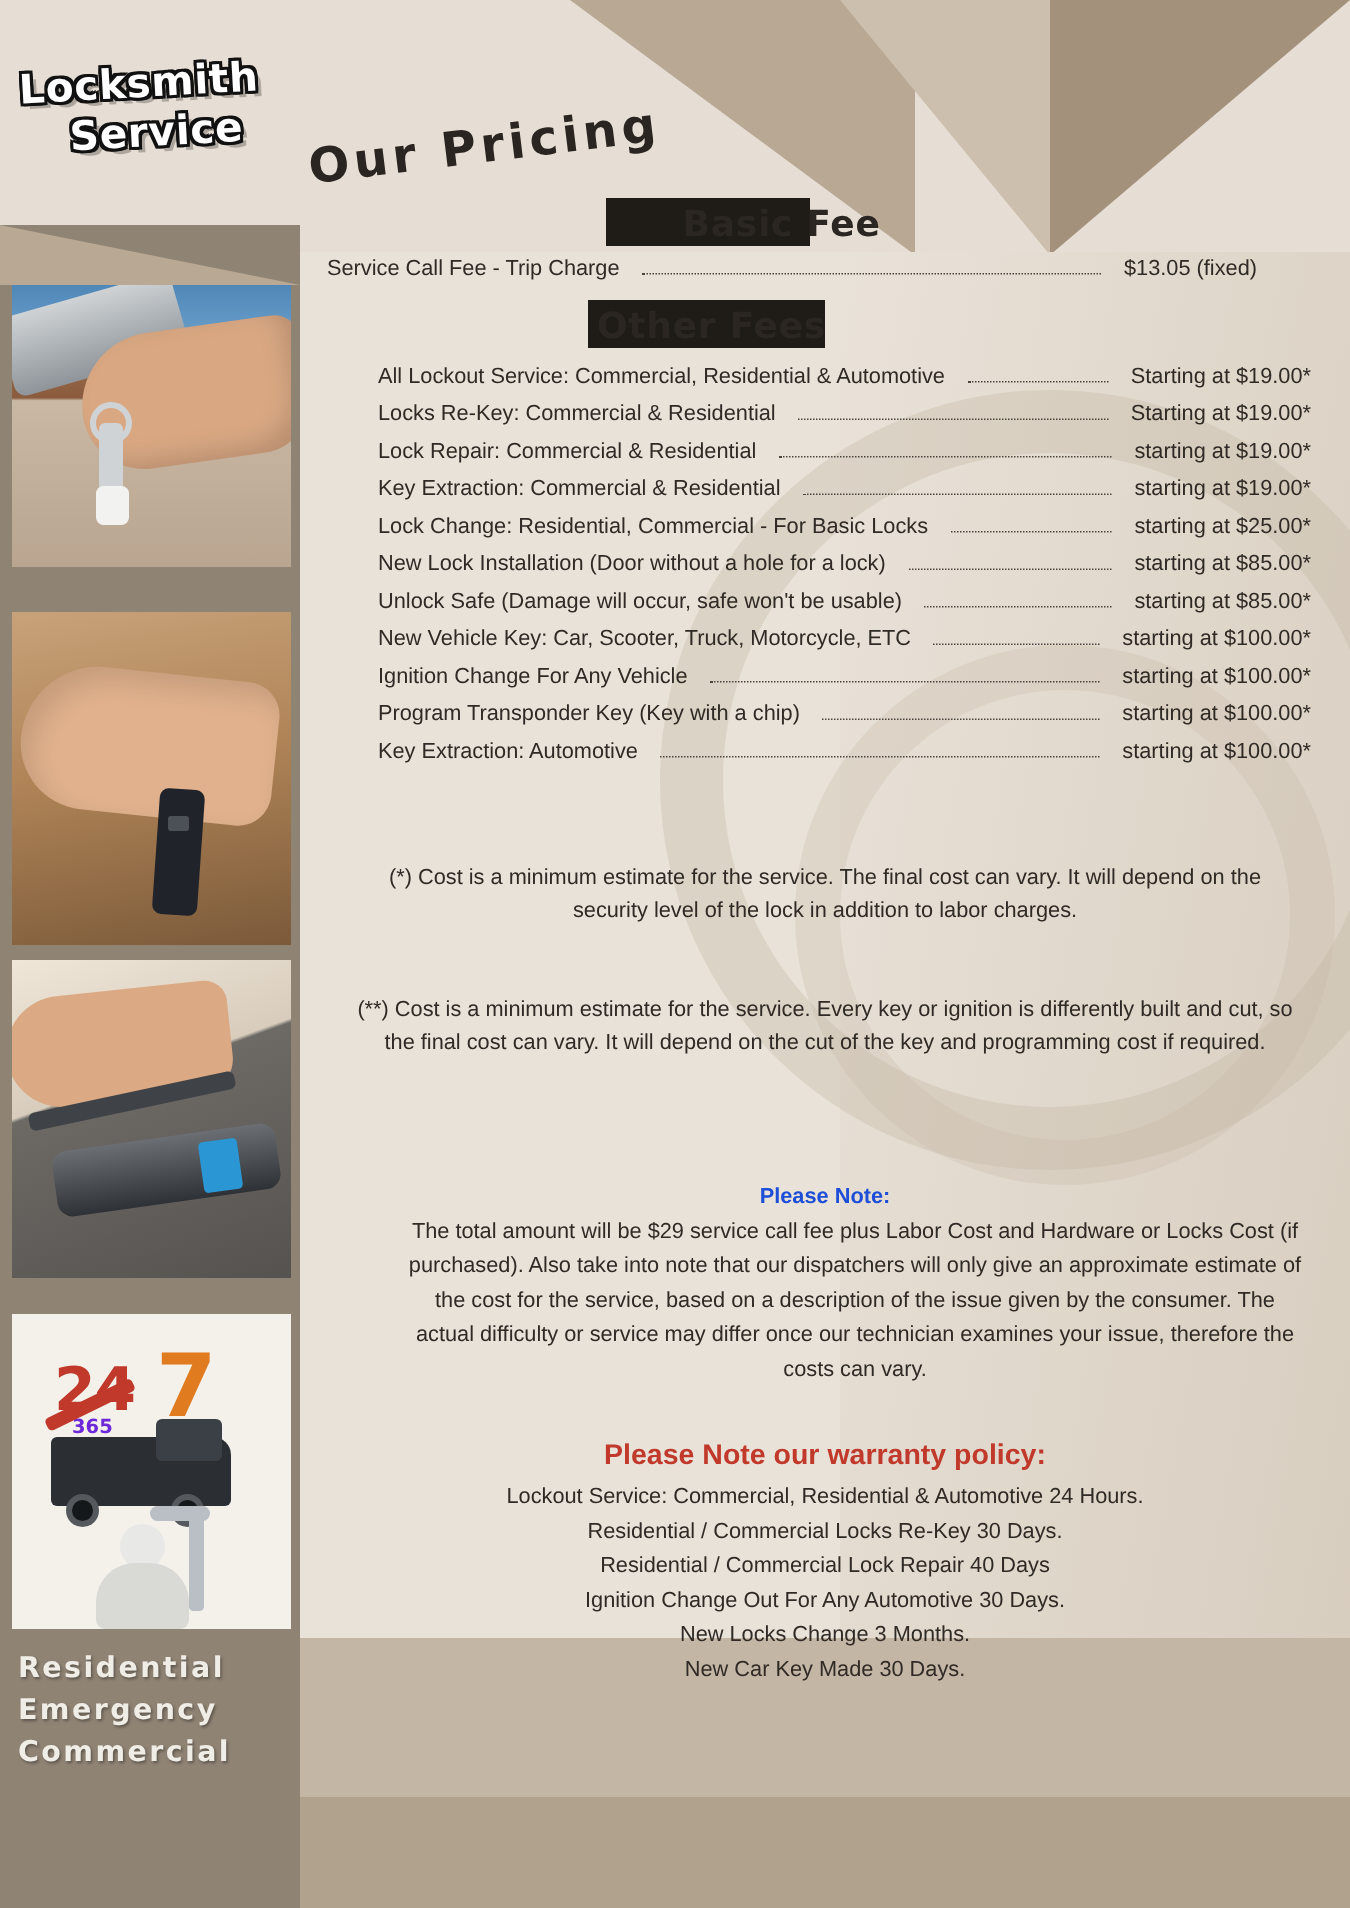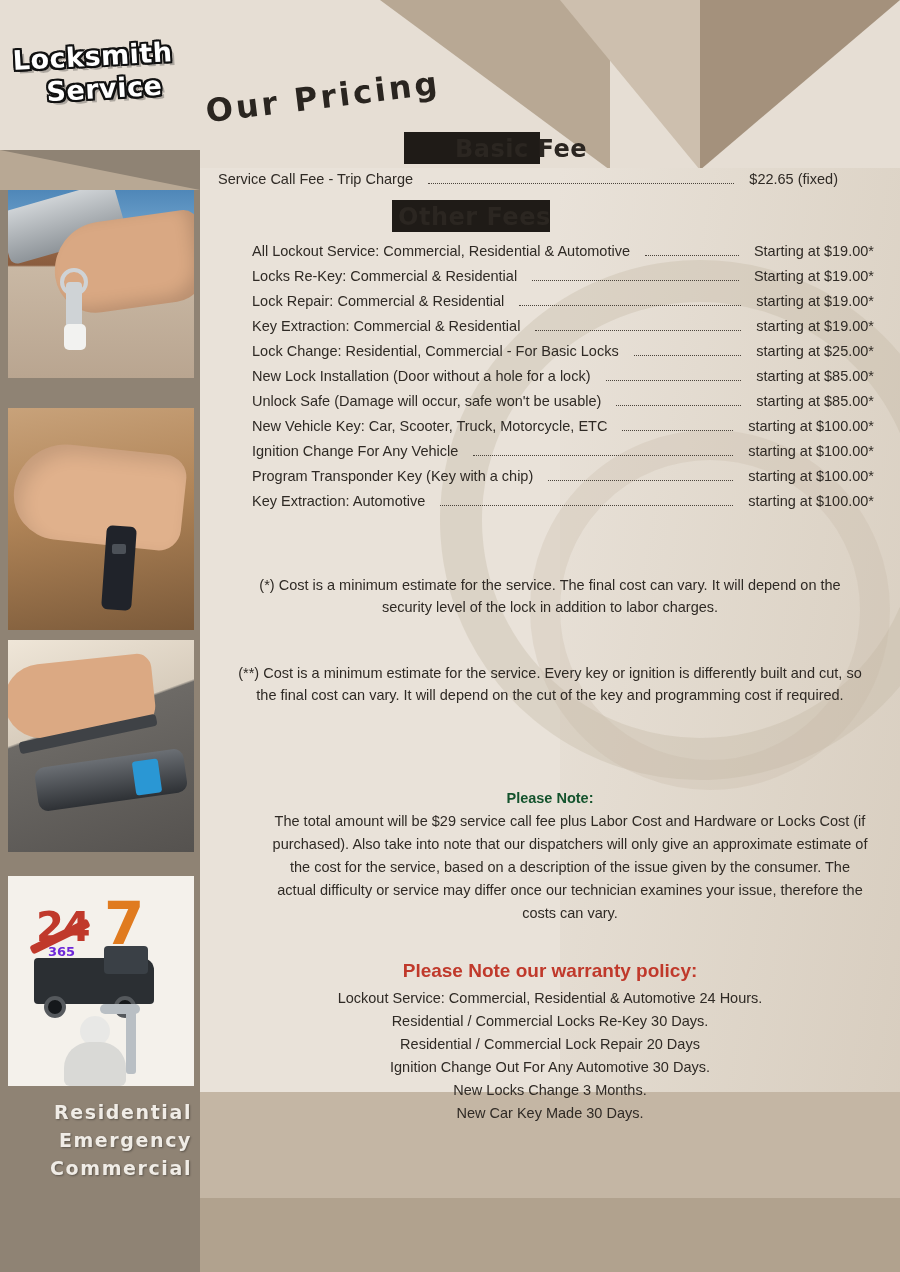--- a/index.html
+++ b/index.html
@@ -173,21 +173,21 @@
   }
   #note-star  { top: 574px; padding: 0 55px; }
   #note-dstar { top: 662px; padding: 0 30px; }
 
   #please-note-wrap {
     position: absolute; left: 200px; top: 790px; width: 700px;
     text-align: center;
   }
   .note-title {
     font-weight: bold;
-    color: #14532d;
+    color: #1d4ed8;
     font-size: 14.5px;
     margin-bottom: 4px;
   }
   .note-body {
     font-size: 14.5px; color: #2f2a25; line-height: 23px;
     padding: 0 30px;
     margin-left: 40px;
   }
 
   #warranty-wrap {
@@ -356,21 +356,21 @@
   }
   .ph4 .faucet-arm {
     position: absolute; left: 92px; top: 128px;
     width: 40px; height: 10px; background: #b9bfc4; border-radius: 5px;
   }
 
   
   #services {
     position: absolute; left: 12px; top: 1098px;
     width: 186px;
-    text-align: right;
+    text-align: left;
     z-index: 12;
   }
   .service-word {
     font-family: "DejaVu Sans", sans-serif;
     font-weight: bold;
     font-size: 19px;
     color: #f0ece6;
     letter-spacing: 1.6px;
     line-height: 28px;
     text-shadow: 1px 1px 2px rgba(0,0,0,.35);
@@ -403,21 +403,21 @@
 
   <div class="our-pricing">Our Pricing</div>
 
   <div class="banner" id="banner-basic"></div>
   <div class="banner-label" id="label-basic">Basic Fee</div>
 
   <div class="fee-section" id="basic-section">
     <div class="fee-row">
       <span class="fee-desc">Service Call Fee - Trip Charge</span>
       <span class="fee-dots"></span>
-      <span class="fee-price">$22.65 (fixed)</span>
+      <span class="fee-price">$13.05 (fixed)</span>
     </div>
   </div>
 
   <div class="banner" id="banner-other"></div>
   <div class="banner-label" id="label-other">Other Fees</div>
 
   <div class="fee-section" id="other-section">
     <div class="fee-row">
       <span class="fee-desc">All Lockout Service: Commercial, Residential &amp; Automotive</span>
       <span class="fee-dots"></span>
@@ -480,21 +480,21 @@
 
   <div id="please-note-wrap">
     <div class="note-title">Please Note:</div>
     <div class="note-body">The total amount will be $29 service call fee plus Labor Cost and Hardware or Locks Cost (if purchased). Also take into note that our dispatchers will only give an approximate estimate of the cost for the service, based on a description of the issue given by the consumer. The actual difficulty or service may differ once our technician examines your issue, therefore the costs can vary.</div>
   </div>
 
   <div id="warranty-wrap">
     <div class="warranty-title">Please Note our warranty policy:</div>
     <div class="warranty-line">Lockout Service: Commercial, Residential &amp; Automotive 24 Hours.</div>
     <div class="warranty-line">Residential / Commercial Locks Re-Key 30 Days.</div>
-    <div class="warranty-line">Residential / Commercial Lock Repair 20 Days</div>
+    <div class="warranty-line">Residential / Commercial Lock Repair 40 Days</div>
     <div class="warranty-line">Ignition Change Out For Any Automotive 30 Days.</div>
     <div class="warranty-line">New Locks Change 3 Months.</div>
     <div class="warranty-line">New Car Key Made 30 Days.</div>
   </div>
 
   <div class="photo" id="photo-1">
     <div class="ph1">
       <div class="pipe"></div>
       <div class="hand"></div>
       <div class="keyring"></div>

